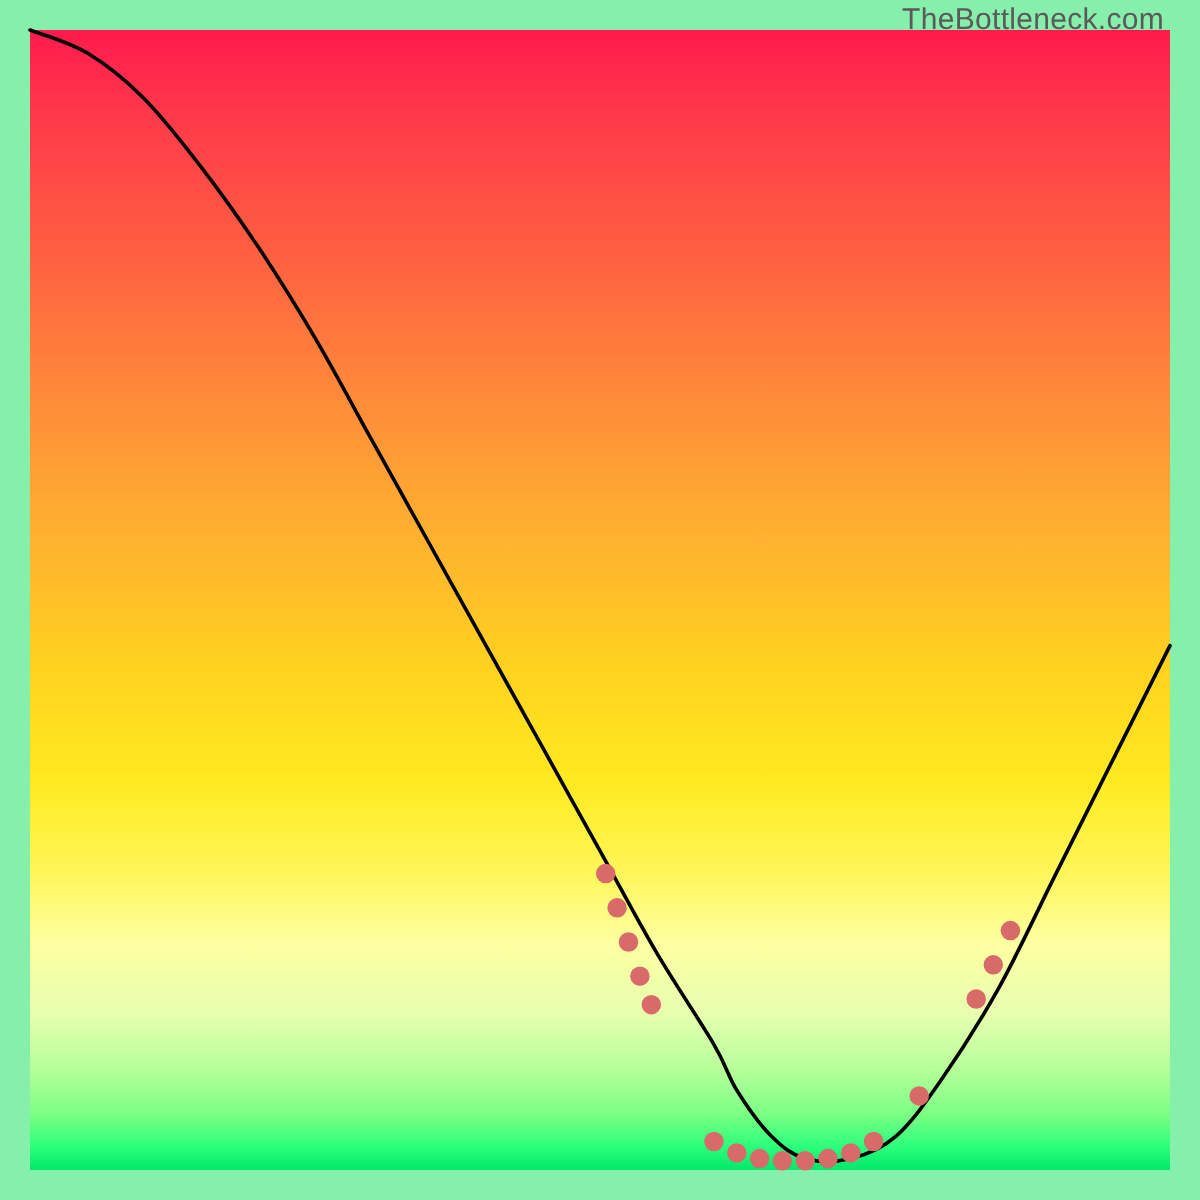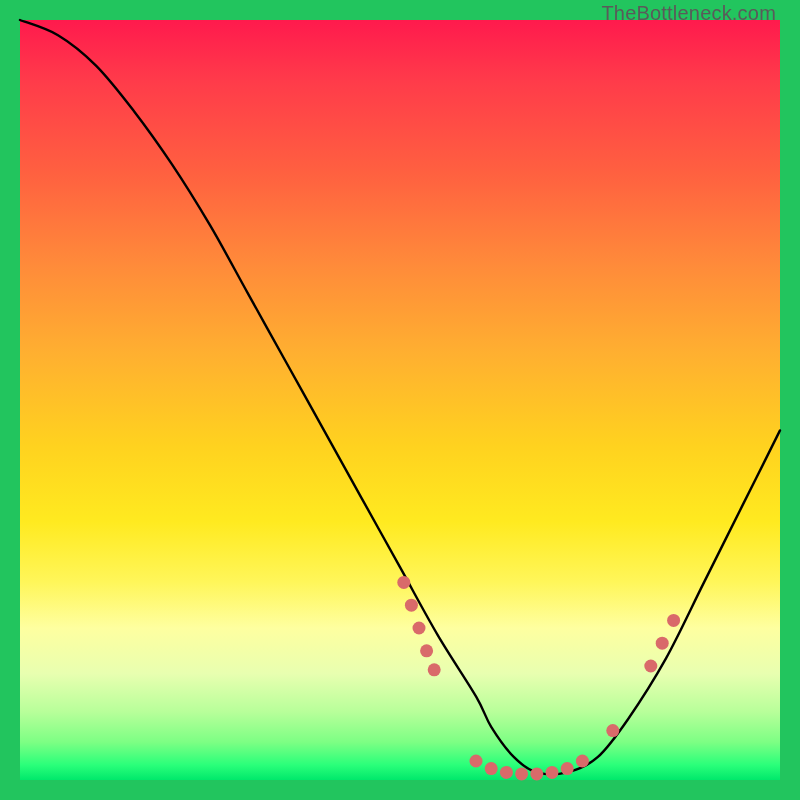--- a/index.html
+++ b/index.html
@@ -10,21 +10,21 @@
     background: #000;
     overflow: hidden;
     font-family: Arial, Helvetica, sans-serif;
   }
   .frame {
     position: absolute;
     left: 0;
     top: 0;
     width: 800px;
     height: 800px;
-    background: #22c55e;
+    background: #86efac;
   }
   .plot {
     position: absolute;
     left: 20px;
     top: 20px;
     width: 760px;
     height: 760px;
     
     background: linear-gradient(to bottom,
       #ff1a4d 0%,

